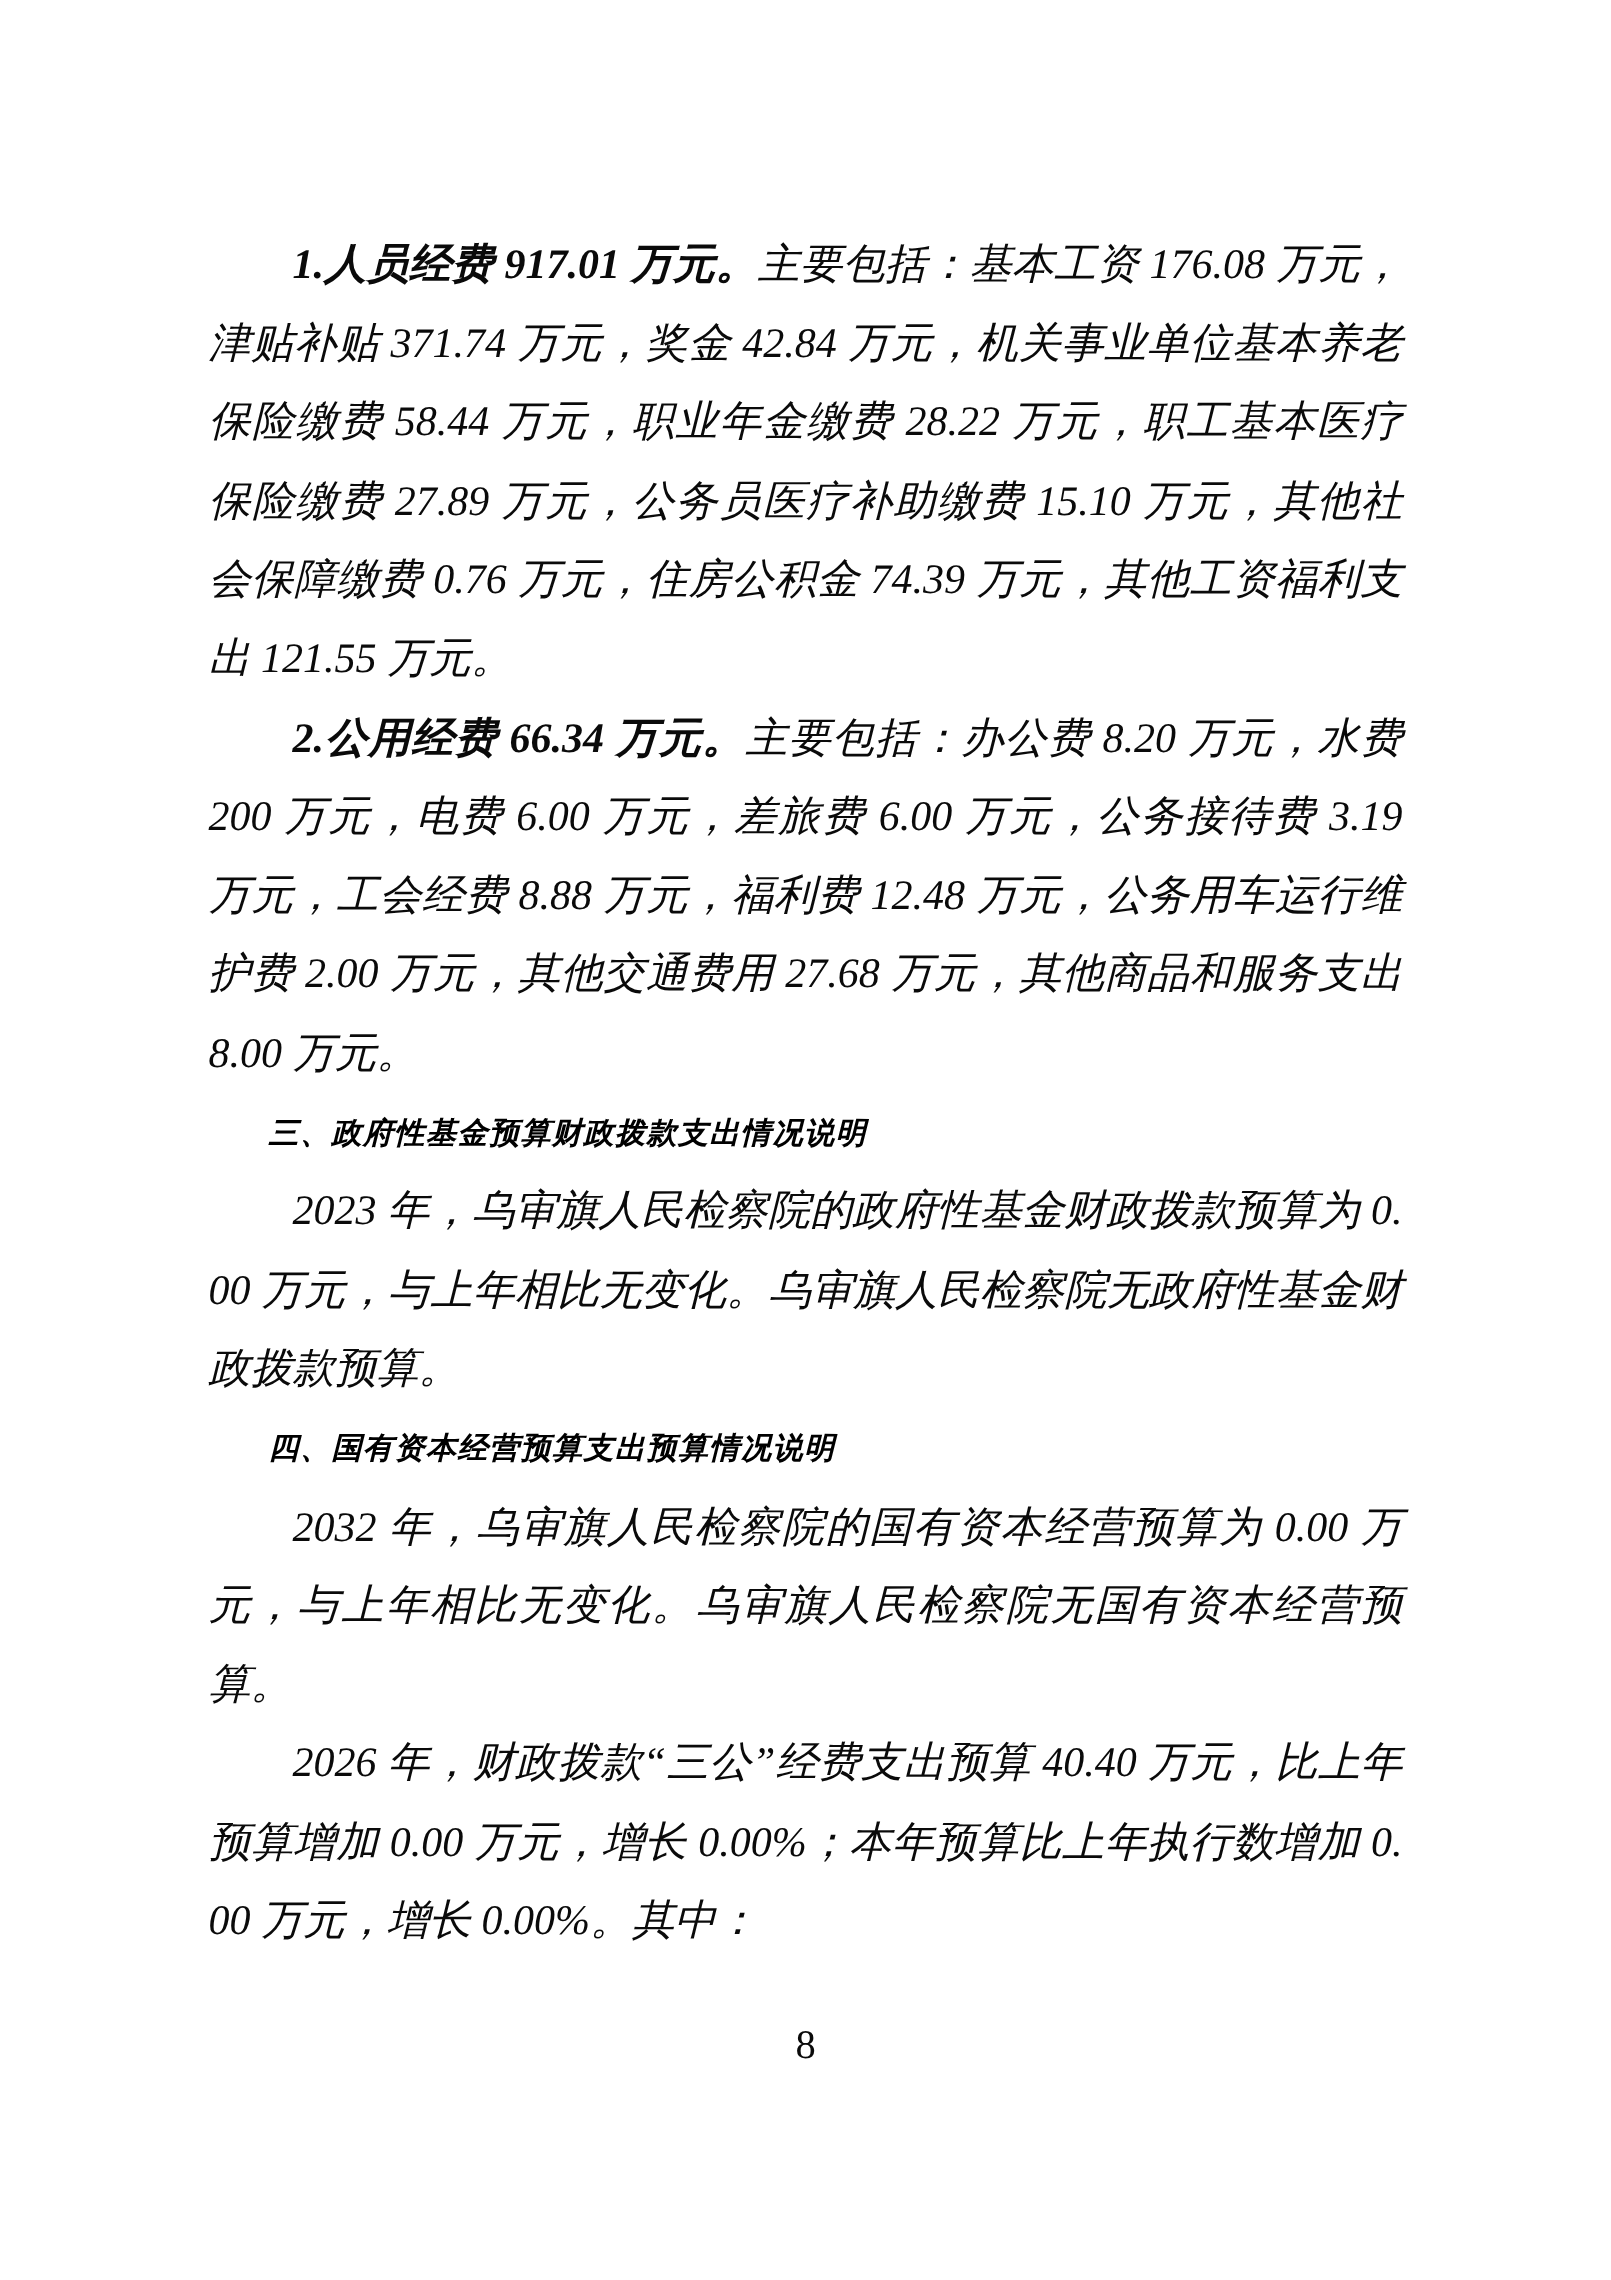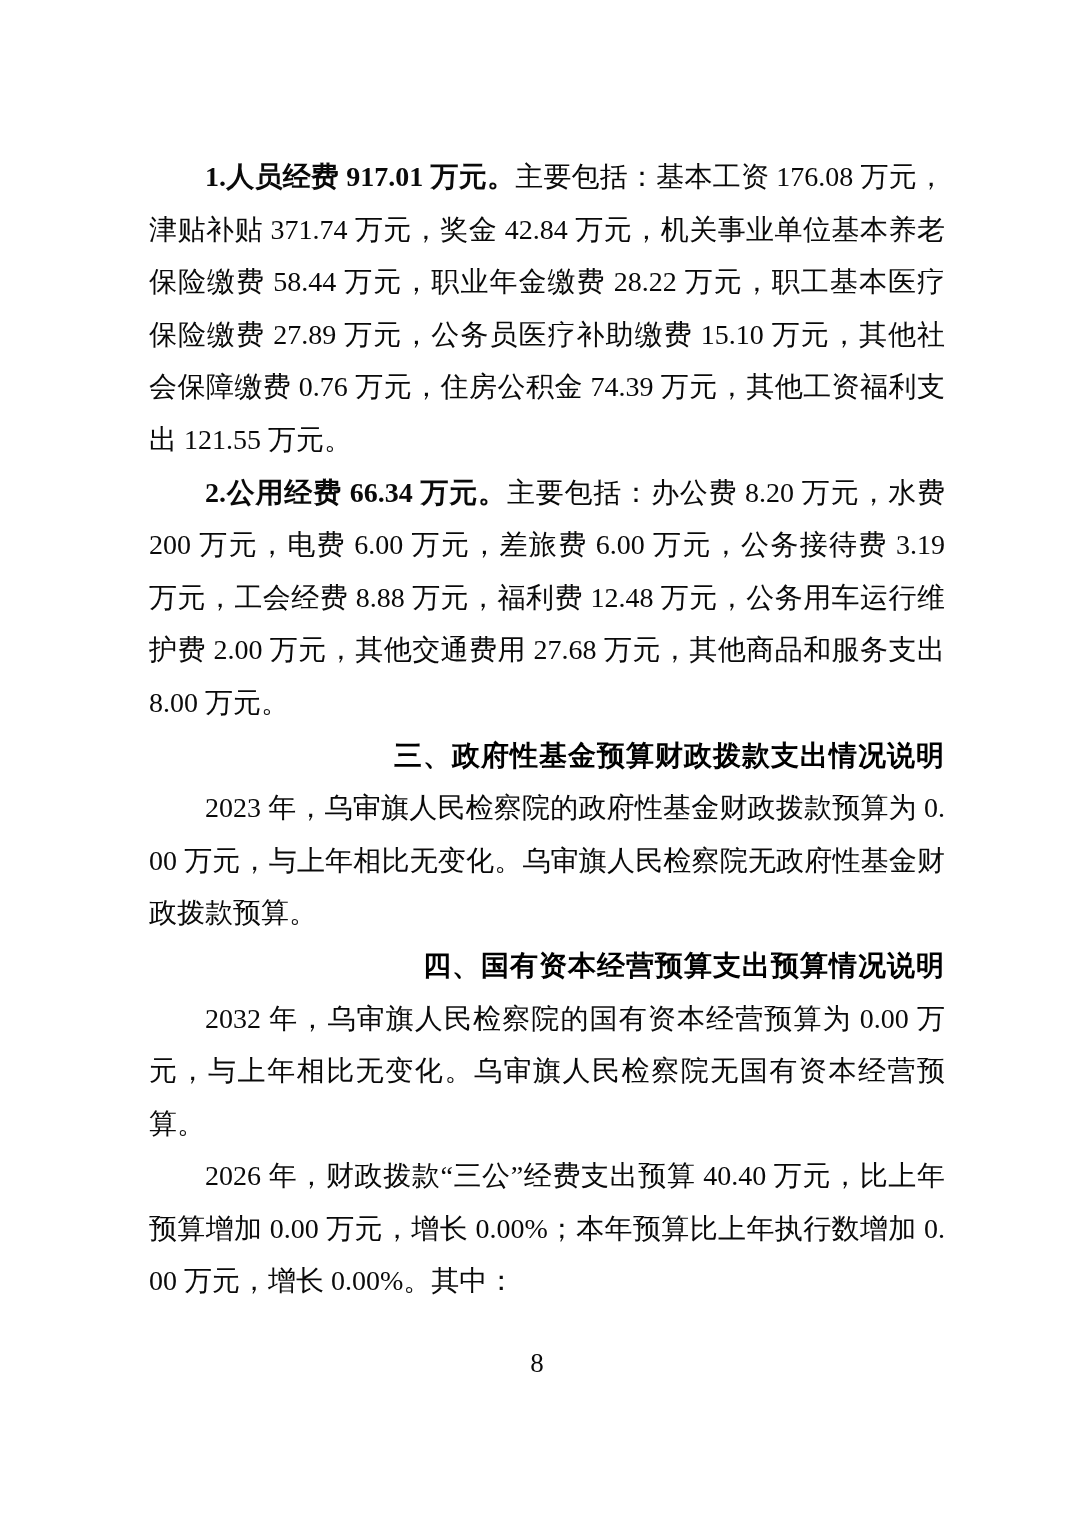--- a/index.html
+++ b/index.html
@@ -18,47 +18,47 @@
   .page {
     position: absolute;
     left: 0;
     top: 0;
     width: 1074px;
     height: 1520px;
     background: #ffffff;
   }
   .content {
     position: absolute;
-    left: 149px;
+    left: 139px;
     top: 151px;
     width: 796px;
+    font-style: italic;
   }
   .body-para {
     margin: 0;
     font-size: 28px;
     line-height: 52.6px;
     text-align: justify;
     text-justify: inter-ideograph;
     text-justify: inter-character;
     text-indent: 2em;
     word-break: break-all;
   }
   .lead-bold {
     font-weight: bold;
   }
   .heading {
     margin: 0;
     font-family: "Liberation Sans", "DejaVu Sans", sans-serif;
     font-weight: bold;
-    font-size: 28px;
+    font-size: 20px;
     line-height: 52.6px;
     text-indent: 2em;
     letter-spacing: 1px;
     color: #000000;
-    text-align: right;
   }
   .page-number {
     position: absolute;
     top: 1346px;
     left: 0;
     width: 100%;
     text-align: center;
     font-size: 27px;
     line-height: 34px;
     color: #0a0a0a;

